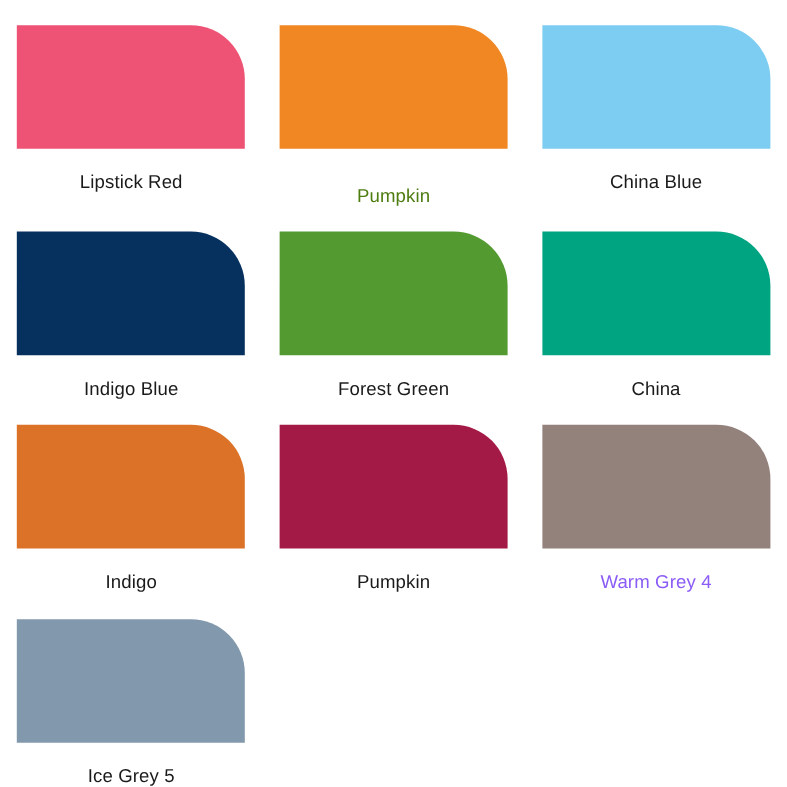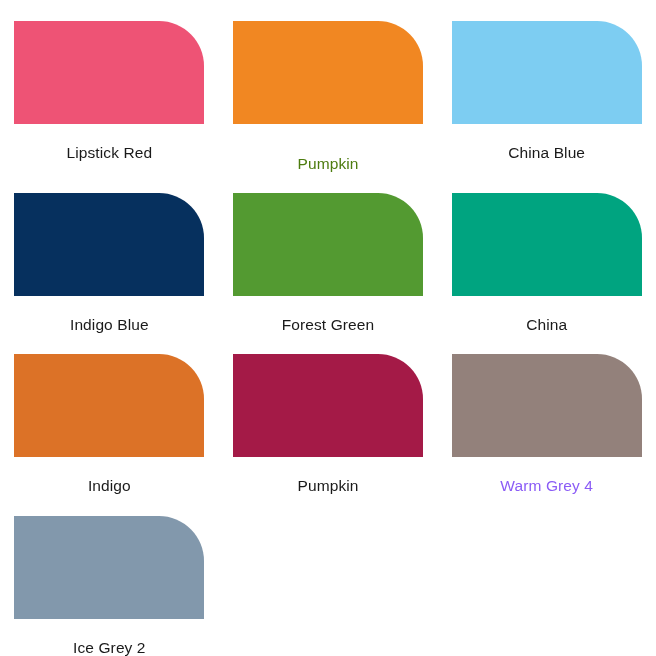--- a/index.html
+++ b/index.html
@@ -91,15 +91,15 @@
     <div class="swatch-cell">
       <div class="swatch-chip" style="background: rgb(164, 26, 71);"></div>
       <div class="swatch-label" style="color: rgb(26, 26, 26);">Pumpkin</div>
     </div>
     <div class="swatch-cell">
       <div class="swatch-chip" style="background: rgb(147, 129, 123);"></div>
       <div class="swatch-label" style="color: #8b5cf6;">Warm Grey 4</div>
     </div>
     <div class="swatch-cell">
       <div class="swatch-chip" style="background: rgb(130, 152, 172);"></div>
-      <div class="swatch-label" style="color: rgb(26, 26, 26);">Ice Grey 2</div>
+      <div class="swatch-label" style="color: rgb(26, 26, 26);">Ice Grey 5</div>
     </div>
   </div>
 
 </body></html>

